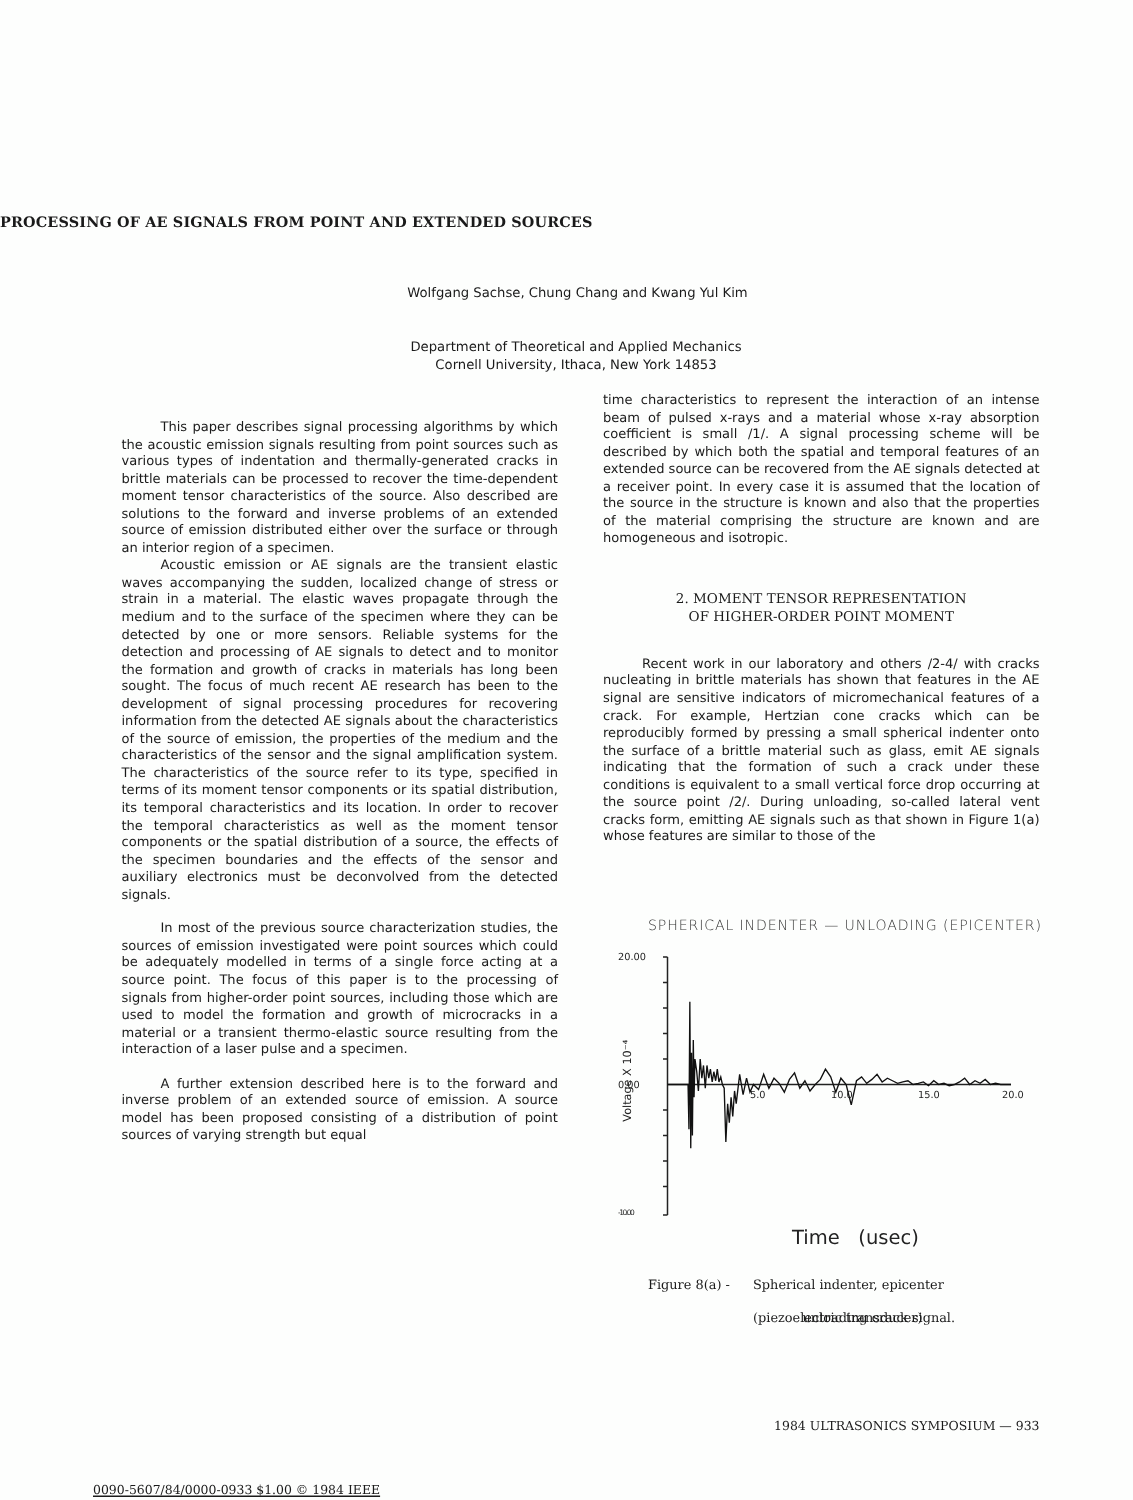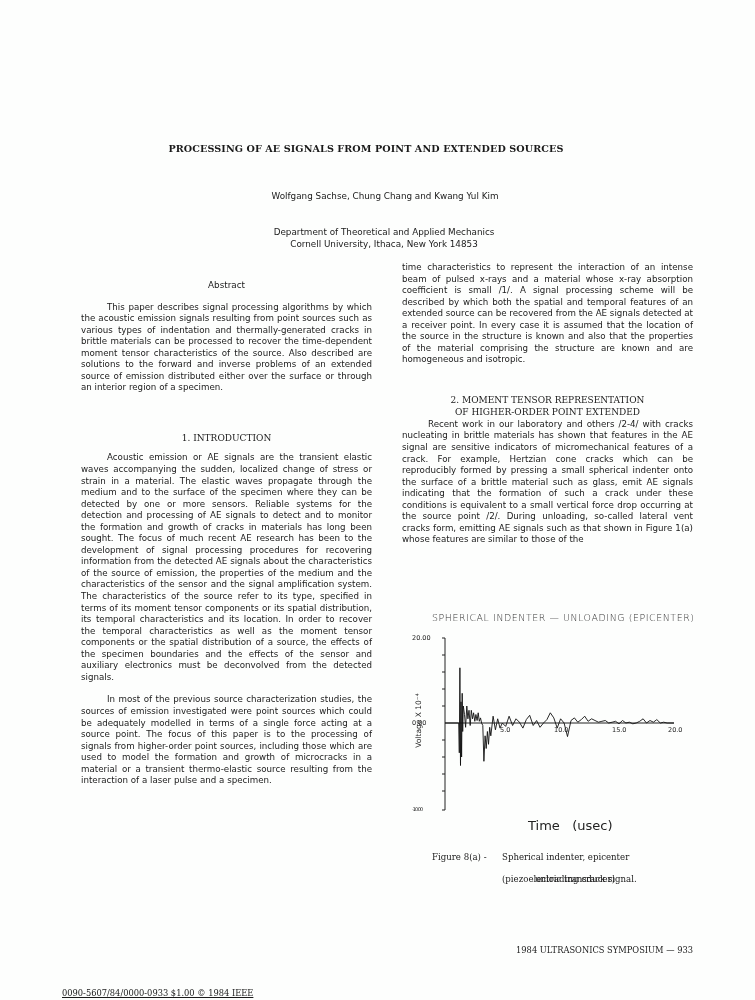--- a/index.html
+++ b/index.html
@@ -1,19 +1,19 @@
 <!DOCTYPE html>
 <html><head>
 <meta charset="utf-8">
 <style>
   html, body { margin:0; padding:0; background:#fdfefd; }
   body { width:755px; height:1000px; position:relative; overflow:hidden; color:#1a1a1a;
          font-family:"DejaVu Sans", sans-serif; }
   .abs { position:absolute; }
-  .title { left:0; width:732px; top:143px; text-align:center; font-family:"DejaVu Serif", serif;
+  .title { left:0; width:732px; top:143px; font-family:"DejaVu Serif", serif;
            font-size:9.6px; font-weight:bold; letter-spacing:0.1px; }
   .authors { left:0; width:770px; top:191px; text-align:center; font-size:8.8px; }
   .affil { left:0; width:768px; top:226px; text-align:center; font-size:8.8px; line-height:12px; }
   .col { font-size:8.7px; line-height:11.55px; text-align:justify; }
   .col p { margin:0; text-indent:26px; }
   .col p.noindent { text-indent:0; }
   .heading { text-align:center; font-family:"DejaVu Serif", serif; font-size:9px; }
   .abstract-h { text-align:center; font-size:8.8px; }
   .footer { font-family:"DejaVu Serif", serif; font-size:8.3px; }
   .chart-title { font-size:9.4px; letter-spacing:0.6px; color:#333; font-weight:300; }
@@ -24,34 +24,33 @@
 <body>
 
 <div class="abs title">PROCESSING OF AE SIGNALS FROM POINT AND EXTENDED SOURCES</div>
 <div class="abs authors">Wolfgang Sachse,  Chung Chang  and Kwang Yul Kim</div>
 <div class="abs affil">
   <div>Department of Theoretical and Applied Mechanics</div>
   <div>Cornell University, Ithaca, New York 14853</div>
 </div>
 
 <div class="abs col" style="left:81px; top:280px; width:291px;">
-  <div class="abstract-h" style="margin-bottom:10px;">Abstract</div>
   <p>This paper describes signal processing algorithms by which the acoustic emission signals resulting from point sources such as various types of indentation and thermally-generated cracks in brittle materials can be processed to recover the time-dependent moment tensor characteristics of the source.  Also described are solutions to the forward and inverse problems of an extended source of emission distributed either over the surface or through an interior region of a specimen.</p>
 
-  <div class="heading" style="margin-top:39px; margin-bottom:8px;">1. INTRODUCTION</div>
   <p>Acoustic emission or AE signals are the transient elastic waves accompanying the sudden, localized change of stress or strain in a material.  The elastic waves propagate through the medium and to the surface of the specimen where they can be detected by one or more sensors. Reliable systems for the detection and processing of AE signals to detect and to monitor the formation and growth of cracks in materials has long been sought.  The focus of much recent AE research has been to the development of signal processing procedures for recovering information from the detected AE signals about the characteristics of the source of emission, the properties of the medium and the characteristics of the sensor and the signal amplification system.  The characteristics of the source refer to its type, specified in terms of its moment tensor components or its spatial distribution, its temporal characteristics and its location. In order to recover the temporal characteristics as well as the moment tensor components or the spatial distribution of a source, the effects of the specimen boundaries and the effects of the sensor and auxiliary electronics must be deconvolved from the detected signals.</p>
   <p style="margin-top:11px;">In most of the previous source characterization studies, the sources of emission investigated were point sources which could be adequately modelled in terms of a single force acting at a source point.  The focus of this paper is to the processing of signals from higher-order point sources, including those which are used to model the formation and growth of microcracks in a material or a transient thermo-elastic source resulting from the interaction of a laser pulse and a specimen.</p>
+  <p style="margin-top:11px;">A further extension described here is to the forward and inverse problem of an extended source of emission.  A source model has been proposed consisting of a distribution of point sources of varying strength but equal</p>
 </div>
 
 <div class="abs col" style="left:402px; top:262px; width:291px;">
   <p class="noindent">time characteristics to represent the interaction of an intense beam of pulsed x-rays and a material whose x-ray absorption coefficient is small /1/.  A signal processing scheme will be described by which both the spatial and temporal features of an extended source can be recovered from the AE signals detected at a receiver point.  In every case it is assumed that the location of the source in the structure is known and also that the properties of the material comprising the structure are known and are homogeneous and isotropic.</p>
 
-  <div class="heading" style="margin-top:28px; margin-bottom:1px; line-height:12px;">
+  <div class="heading" style="margin-top:28px; margin-bottom:20px; line-height:12px;">
     <div>2. MOMENT TENSOR REPRESENTATION</div>
-    <div>OF HIGHER-ORDER POINT EXTENDED</div>
+    <div>OF HIGHER-ORDER POINT MOMENT</div>
   </div>
   <p>Recent work in our laboratory and others /2-4/ with cracks nucleating in brittle materials has shown that features in the AE signal are sensitive indicators of micromechanical features of a crack.  For example, Hertzian cone cracks which can be reproducibly formed by pressing a small spherical indenter onto the surface of a brittle material such as glass, emit AE signals indicating that the formation of such a crack under these conditions is equivalent to a small vertical force drop occurring at the source point /2/.  During unloading, so-called lateral vent cracks form, emitting AE signals such as that shown in Figure 1(a) whose features are similar to those of the</p>
 </div>
 
 <div class="abs" style="left:400px; top:606px; width:305px; height:240px;">
   <div class="abs chart-title" style="left:32px; top:6px; white-space:nowrap;">SPHERICAL INDENTER  —  UNLOADING  (EPICENTER)</div>
   <svg class="abs" style="left:0; top:0;" width="305" height="240">
     <g id="axes" stroke="#222" stroke-width="1" fill="none">
       <line x1="45" y1="32" x2="45" y2="204"></line>
       <line x1="42" y1="32" x2="45" y2="32"></line>

